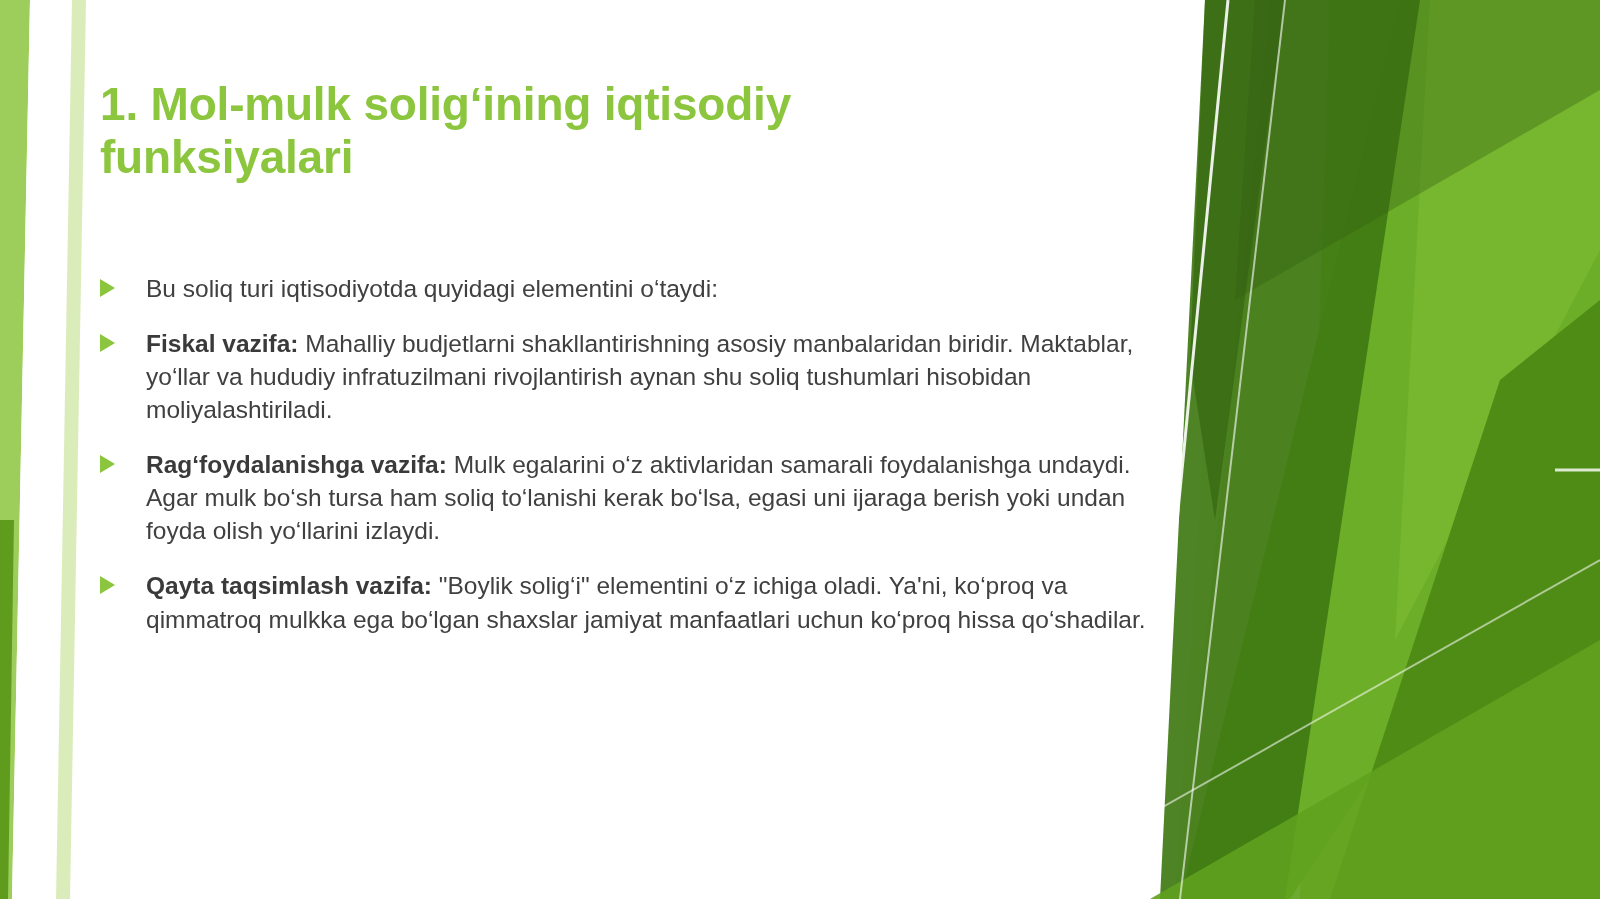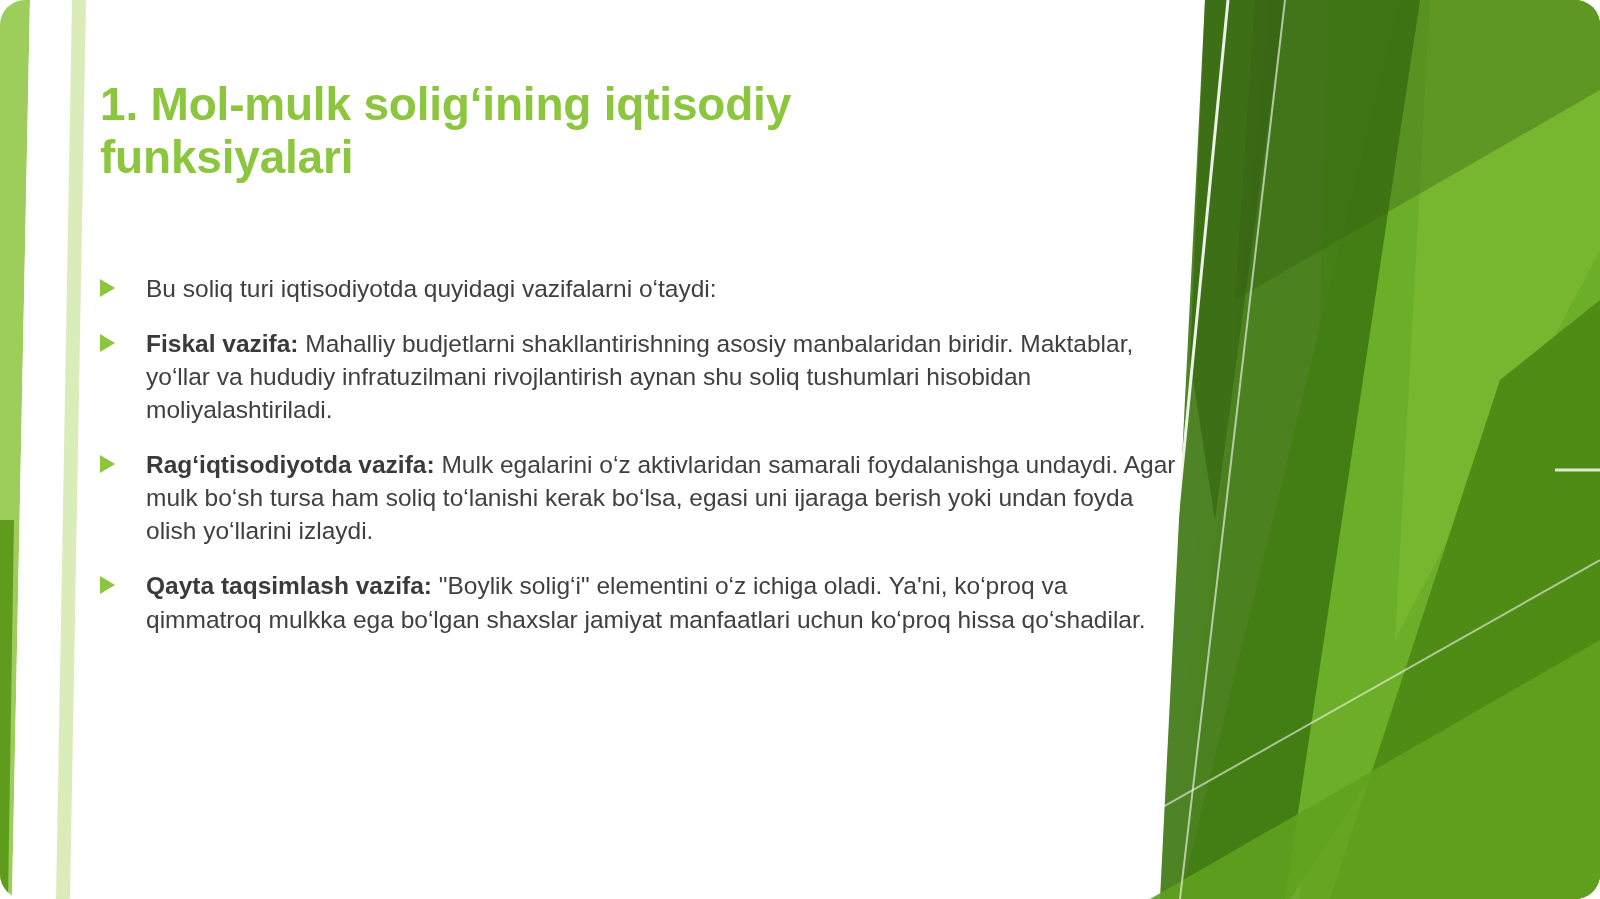--- a/index.html
+++ b/index.html
@@ -9,21 +9,20 @@
   }
   body {
     font-family: "Liberation Sans", sans-serif;
   }
   .slide {
     position: relative;
     width: 1600px;
     height: 899px;
     background: #ffffff;
     overflow: hidden;
-    border-radius: 25px;
   }
 
   
   .deco {
     position: absolute;
     inset: 0;
     pointer-events: none;
   }
   .deco svg {
     display: block;
@@ -119,31 +118,31 @@
   </div>
 
   <div class="content">
 
     <div class="title">1. Mol-mulk solig‘ining iqtisodiy funksiyalari</div>
 
     <div class="bullets">
 
       <div class="bullet">
         <span class="marker"></span>
-        <span>Bu soliq turi iqtisodiyotda quyidagi vazifalarni o‘taydi:</span>
+        <span>Bu soliq turi iqtisodiyotda quyidagi elementini o‘taydi:</span>
       </div>
 
       <div class="bullet">
         <span class="marker"></span>
         <span class="lead">Fiskal vazifa:</span><span> Mahalliy budjetlarni shakllantirishning asosiy manbalaridan biridir. Maktablar, yo‘llar va hududiy infratuzilmani rivojlantirish aynan shu soliq tushumlari hisobidan moliyalashtiriladi.</span>
       </div>
 
       <div class="bullet">
         <span class="marker"></span>
-        <span class="lead">Rag‘iqtisodiyotda vazifa:</span><span> Mulk egalarini o‘z aktivlaridan samarali foydalanishga undaydi. Agar mulk bo‘sh tursa ham soliq to‘lanishi kerak bo‘lsa, egasi uni ijaraga berish yoki undan foyda olish yo‘llarini izlaydi.</span>
+        <span class="lead">Rag‘foydalanishga vazifa:</span><span> Mulk egalarini o‘z aktivlaridan samarali foydalanishga undaydi. Agar mulk bo‘sh tursa ham soliq to‘lanishi kerak bo‘lsa, egasi uni ijaraga berish yoki undan foyda olish yo‘llarini izlaydi.</span>
       </div>
 
       <div class="bullet">
         <span class="marker"></span>
         <span class="lead">Qayta taqsimlash vazifa:</span><span> "Boylik solig‘i" elementini o‘z ichiga oladi. Ya'ni, ko‘proq va qimmatroq mulkka ega bo‘lgan shaxslar jamiyat manfaatlari uchun ko‘proq hissa qo‘shadilar.</span>
       </div>
 
     </div>
   </div>
 </div>

